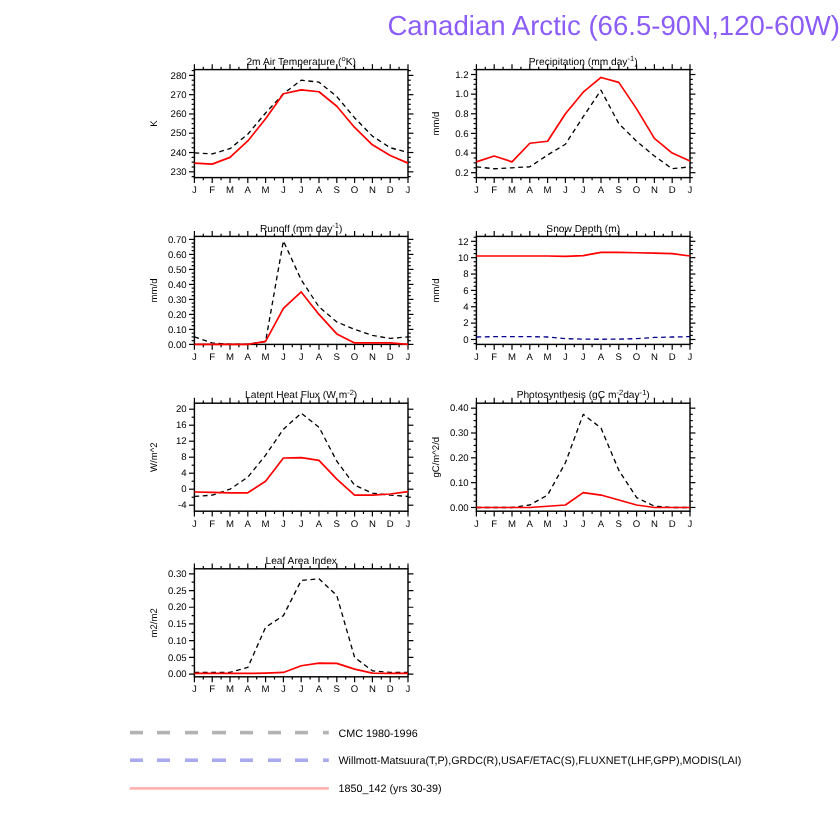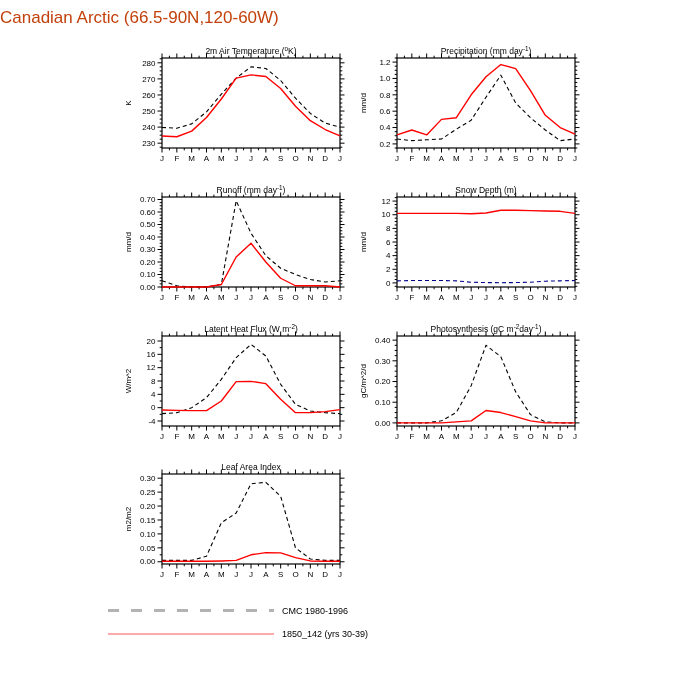--- a/index.html
+++ b/index.html
@@ -1,17 +1,17 @@
 <!DOCTYPE html>
 <html><head>
 <meta charset="utf-8">
 <style>
   html,body{margin:0;padding:0;background:#ffffff;}
   body{width:700px;height:700px;font-family:"Liberation Sans",sans-serif;position:relative;overflow:hidden;}
-  .page-title{position:absolute;top:8px;left:0;right:0;text-align:left;font-size:17px;color:#c2410c;}
+  .page-title{position:absolute;top:8px;left:0;right:0;text-align:right;font-size:23px;color:#8b5cf6;}
   #plots{position:absolute;top:0;left:0;}
   .legend{position:absolute;left:108px;top:599px;}
   .legend-row{display:flex;align-items:center;height:23px;}
   .swatch{display:inline-block;width:166px;margin-right:8px;}
   .legend-label{font-size:9px;color:#000;white-space:nowrap;}
 </style>
 </head>
 <body>
 
 <div class="page-title">Canadian Arctic (66.5-90N,120-60W)</div>
@@ -844,16 +844,20 @@
       <polyline points="162.00,561.21 176.83,561.21 191.67,561.21 206.50,561.21 221.33,560.93 236.17,560.38 251.00,554.80 265.83,552.58 280.67,552.85 295.50,557.59 310.33,560.93 325.17,561.21 340.00,561.21" fill="none" stroke="#ff0000" stroke-width="1.4" stroke-linejoin="round"></polyline>
     </g>
   </svg>
 
 <div class="legend">
   <div class="legend-row">
     <span class="swatch" style="height: 3px; background: repeating-linear-gradient(90deg, rgb(179, 179, 179) 0px, rgb(179, 179, 179) 11px, transparent 11px, transparent 23px);"></span>
     <span class="legend-label">CMC 1980-1996</span>
   </div>
   <div class="legend-row">
+    <span class="swatch" style="height: 3px; background: repeating-linear-gradient(90deg, rgb(170, 170, 238) 0px, rgb(170, 170, 238) 11px, transparent 11px, transparent 23px);"></span>
+    <span class="legend-label">Willmott-Matsuura(T,P),GRDC(R),USAF/ETAC(S),FLUXNET(LHF,GPP),MODIS(LAI)</span>
+  </div>
+  <div class="legend-row">
     <span class="swatch" style="height: 2px; background: rgb(255, 170, 170);"></span>
     <span class="legend-label">1850_142 (yrs 30-39)</span>
   </div>
 </div>
 
 </body></html>

